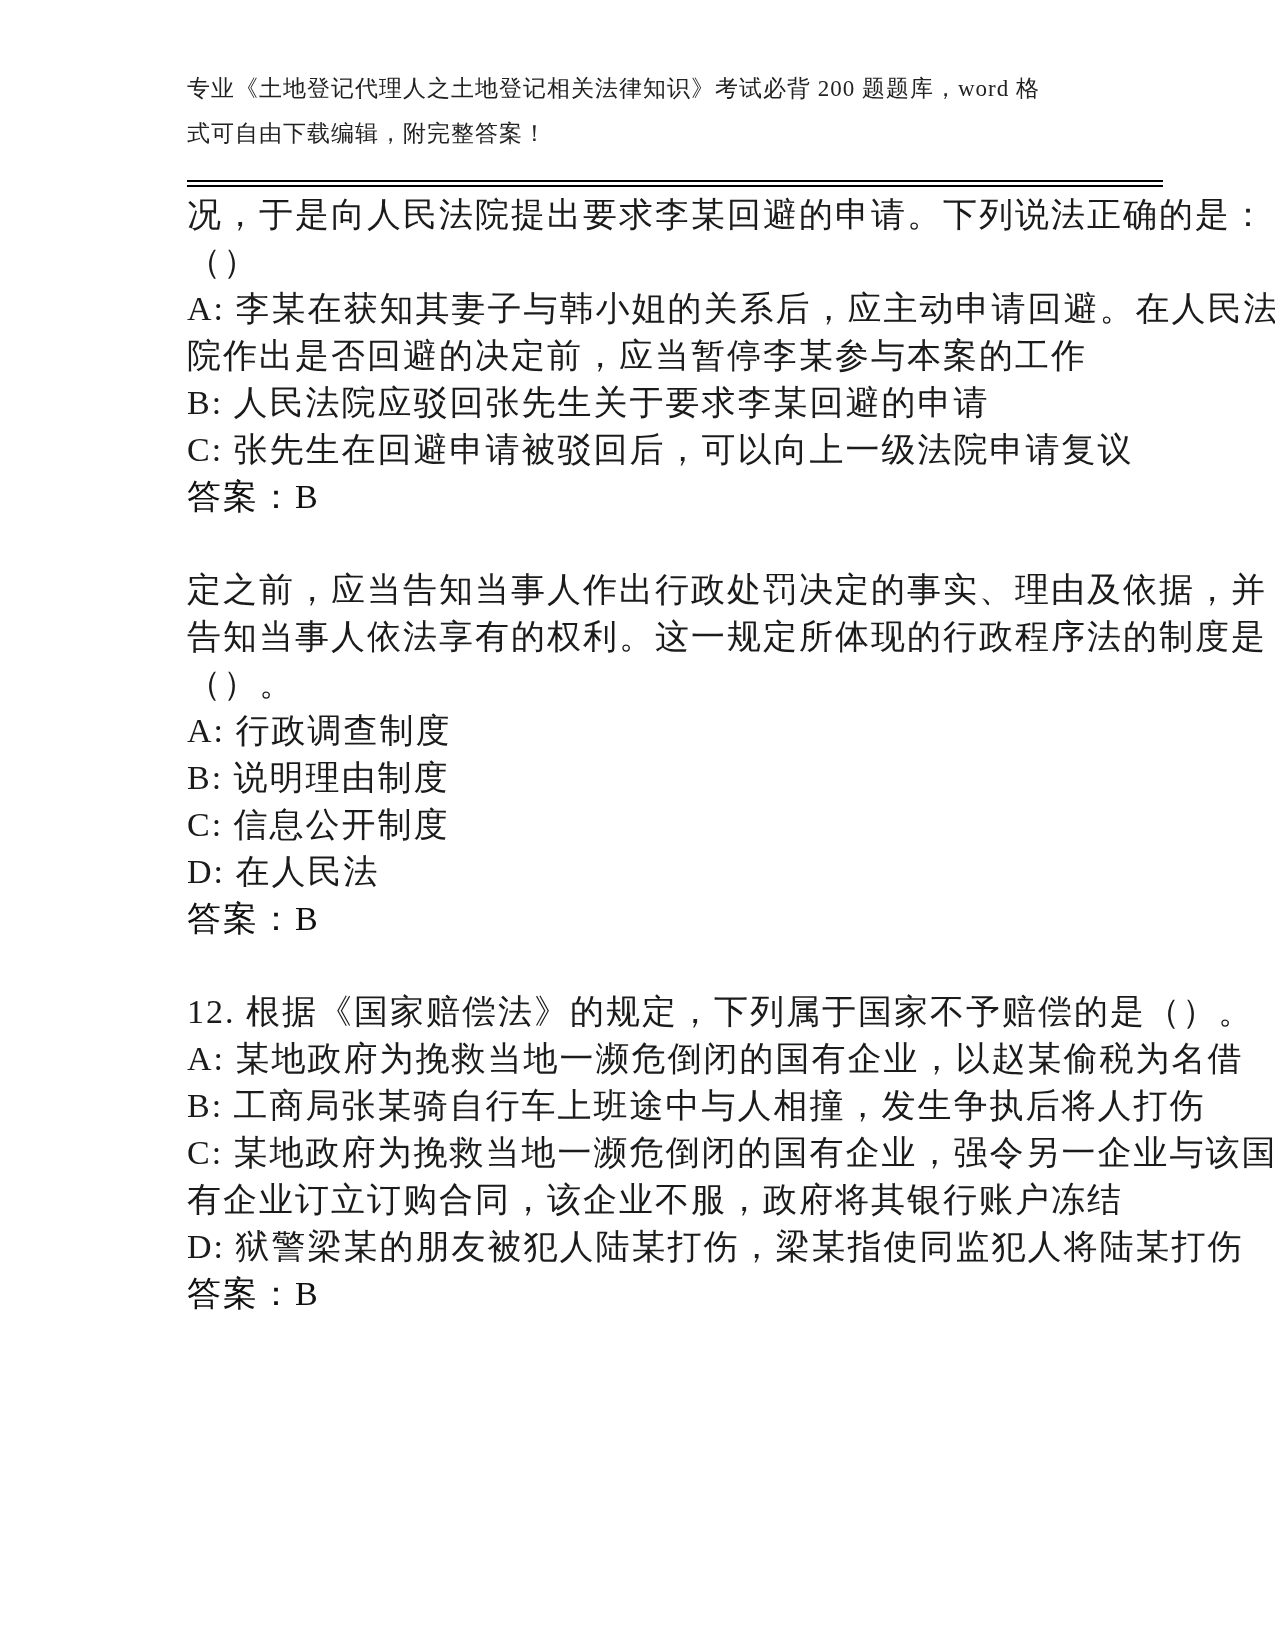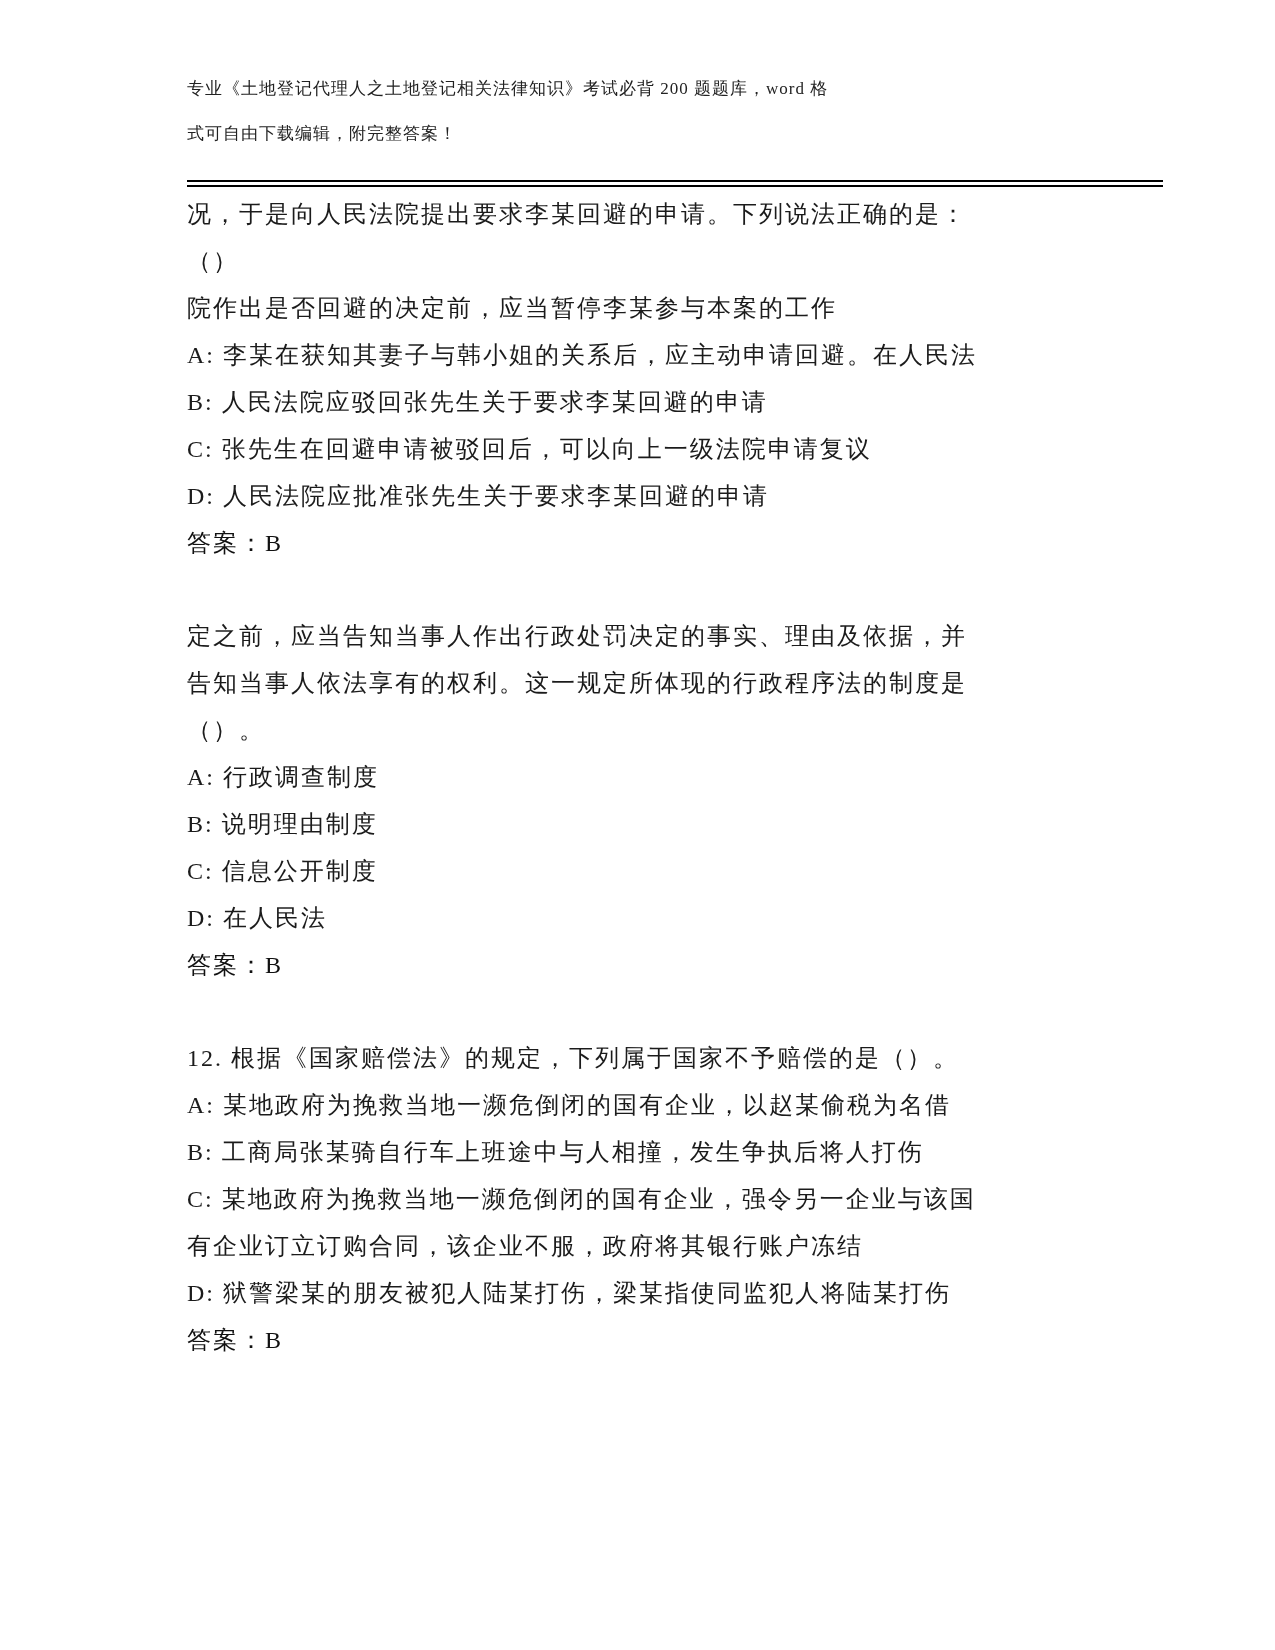--- a/index.html
+++ b/index.html
@@ -16,21 +16,21 @@
   }
   .page {
     position: relative;
     width: 1275px;
     height: 1650px;
     box-sizing: border-box;
     padding: 66px 110px 0 187px;
     background: #ffffff;
   }
   .header-line {
-    font-size: 17px;
+    font-size: 23px;
     line-height: 45px;
     height: 45px;
     letter-spacing: 1px;
     white-space: nowrap;
     color: #222222;
   }
   .divider {
     margin-top: 24px;
     width: 976px;
     height: 3px;
@@ -41,21 +41,21 @@
     margin-top: 4px;
     width: 940px;
   }
   .question {
     margin-top: 46px;
   }
   .question:first-child {
     margin-top: 0;
   }
   .line {
-    font-size: 24px;
+    font-size: 34px;
     line-height: 47px;
     height: 47px;
     letter-spacing: 2px;
     white-space: nowrap;
     color: #1b1b1b;
   }
   .line.answer {
     font-weight: 400;
     letter-spacing: 2px;
     color: #111111;
@@ -69,25 +69,24 @@
     <div class="header-line">专业《土地登记代理人之土地登记相关法律知识》考试必背 200 题题库，word 格</div>
     <div class="header-line">式可自由下载编辑，附完整答案！</div>
   </div>
 
   <div class="divider"></div>
 
   <div class="content" id="content">
       <div class="question">
         <div class="line">况，于是向人民法院提出要求李某回避的申请。下列说法正确的是：</div>
         <div class="line">（）</div>
+        <div class="line">A: 李某在获知其妻子与韩小姐的关系后，应主动申请回避。在人民法</div>
         <div class="line">院作出是否回避的决定前，应当暂停李某参与本案的工作</div>
-        <div class="line">A: 李某在获知其妻子与韩小姐的关系后，应主动申请回避。在人民法</div>
         <div class="line">B: 人民法院应驳回张先生关于要求李某回避的申请</div>
         <div class="line">C: 张先生在回避申请被驳回后，可以向上一级法院申请复议</div>
-        <div class="line">D: 人民法院应批准张先生关于要求李某回避的申请</div>
         <div class="line answer">答案：B</div>
       </div>
       <div class="question">
         <div class="line">定之前，应当告知当事人作出行政处罚决定的事实、理由及依据，并</div>
         <div class="line">告知当事人依法享有的权利。这一规定所体现的行政程序法的制度是</div>
         <div class="line">（）。</div>
         <div class="line">A: 行政调查制度</div>
         <div class="line">B: 说明理由制度</div>
         <div class="line">C: 信息公开制度</div>
         <div class="line">D: 在人民法</div>

